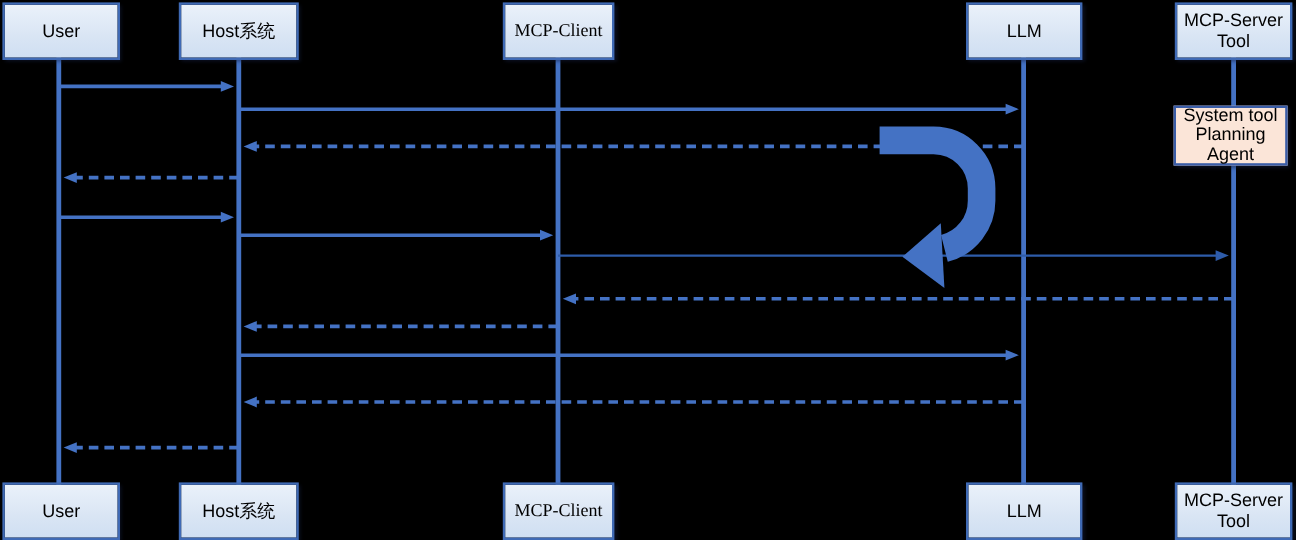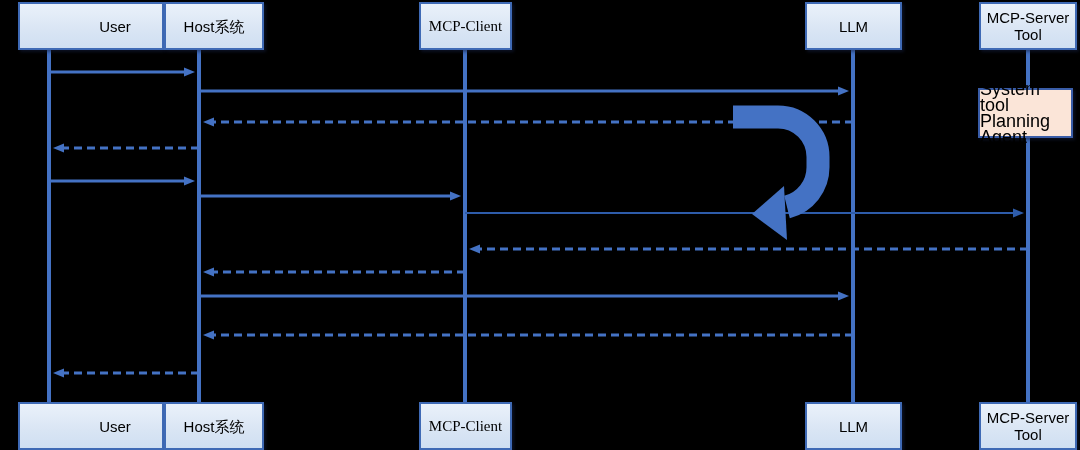--- a/index.html
+++ b/index.html
@@ -19,33 +19,33 @@
     box-sizing:content-box;
     display:flex;align-items:center;justify-content:center;
     text-align:center;
     color:#000;
     font-size:15px;
     line-height:17px;
     box-shadow:2px 2px 3px rgba(20,30,60,.55);
   }
   .row-top{top:2px;}
   .row-bottom{top:402px;}
-  .col-user{left:18px;width:94px;padding-left:48px;}
-  .col-host{left:164px;width:96px;}
+  .col-user{left:2px;width:94px;}
+  .col-host{left:149px;width:96px;}
   .col-client{left:419px;width:89px;font-family:Liberation Serif, serif;}
   .col-llm{left:805px;width:93px;}
   .col-server{left:979px;width:94px;justify-content:flex-end;}
   #special-box{
     position:absolute;
     left:978px;top:88px;width:91px;height:46px;
     background:#fbe5d8;
     border:2px solid #3a5da8;
     display:flex;align-items:center;justify-content:center;
-    text-align:left;
-    color:#000;font-size:18px;line-height:16px;
+    text-align:center;
+    color:#000;font-size:15px;line-height:16px;
     box-shadow:2px 2px 3px rgba(20,30,60,.55);
   }
 </style>
 </head>
 <body>
 
 <div id="stage">
 
   <svg id="canvas" viewBox="0 0 1080 450" xmlns="http://www.w3.org/2000/svg">
       <line x1="49" y1="48" x2="49" y2="404" stroke="#4472c4" stroke-width="4"></line>

